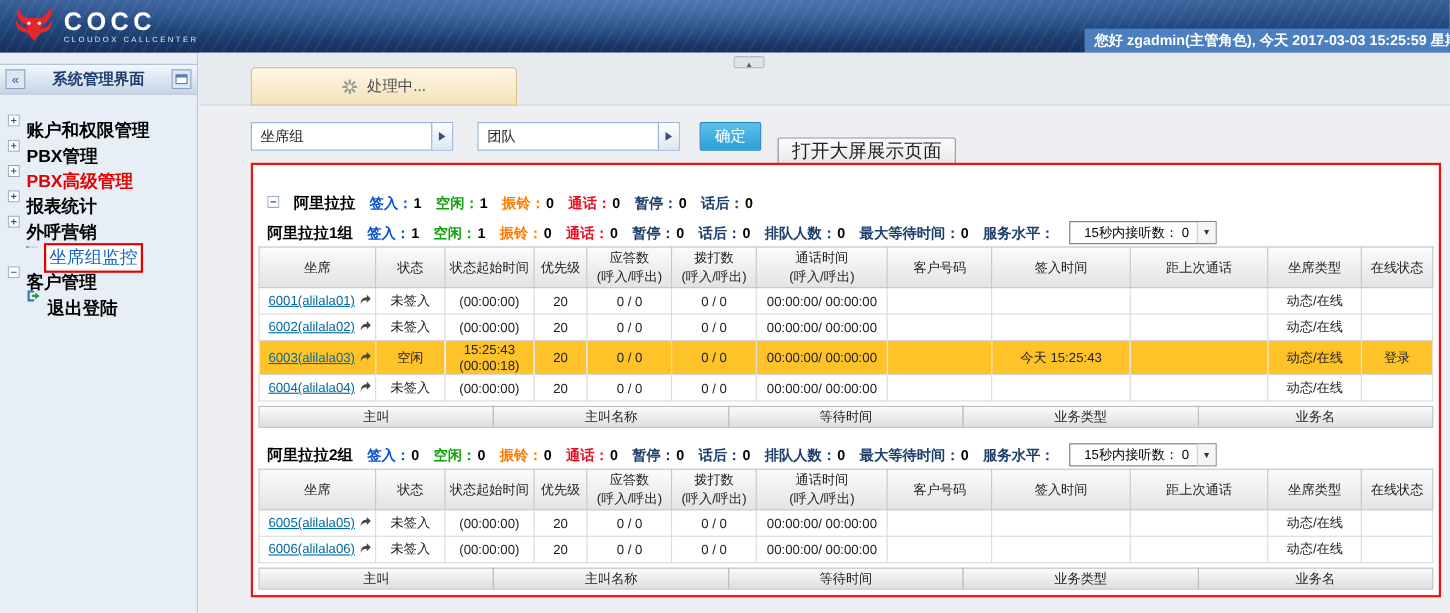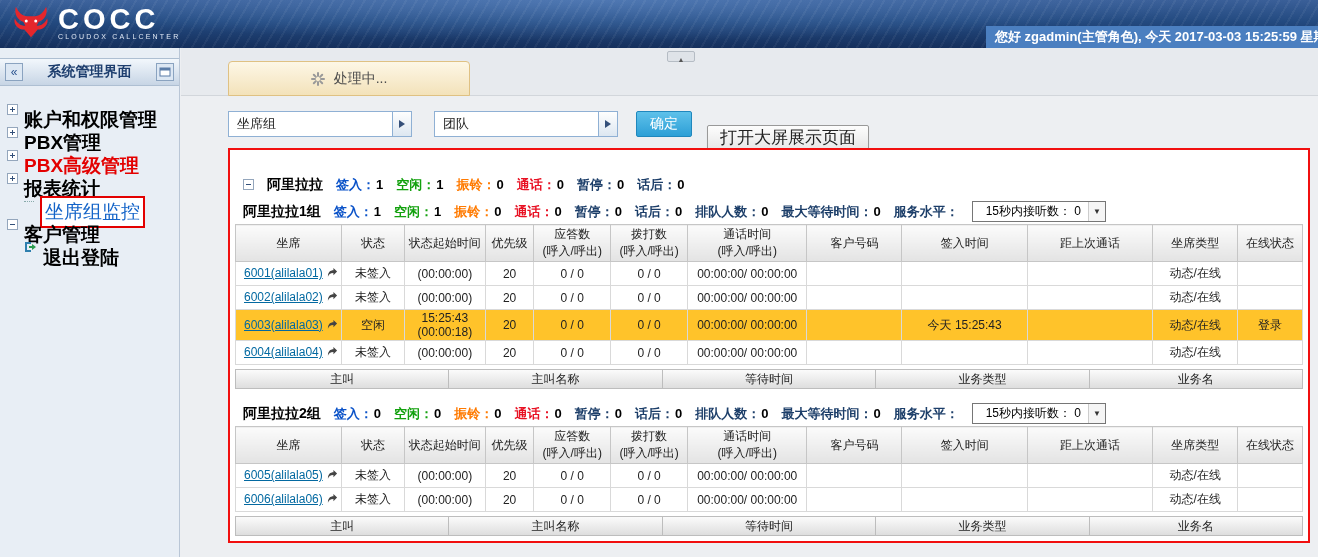--- a/index.html
+++ b/index.html
@@ -8,39 +8,39 @@
 
   
   .topbar { position:absolute; left:0; top:0; width:1318px; height:48px;
     background:
       repeating-linear-gradient(120deg, rgba(255,255,255,.05) 0 2px, rgba(0,0,0,0) 2px 9px),
       radial-gradient(ellipse at 45% 0%, rgba(96,140,200,.55), rgba(0,0,0,0) 60%),
       linear-gradient(180deg,#3a5f98 0%, #234a80 45%, #152f5c 100%);
   }
   .logo-wrap { position:absolute; left:12px; top:4px; display:flex; align-items:center; gap:8px; }
   .logo-text { color:#fff; }
-  .logo-main { font-size:29px; font-weight:bold; letter-spacing:4px; line-height:28px; }
+  .logo-main { font-size:23px; font-weight:bold; letter-spacing:4px; line-height:28px; }
   .logo-sub { font-size:7px; letter-spacing:2.2px; color:#dfe8f5; }
   .greeting { position:absolute; right:0; top:26px; height:22px; line-height:22px; width:332px;
     background:#4b7fc0; color:#fff; font-size:13px; font-weight:bold; padding:0 0 0 9px;
     white-space:nowrap; overflow:hidden; }
 
   
   .sidebar { position:absolute; left:0; top:48px; width:180px; height:509px;
     background:#e8eef5; border-right:1px solid #b9c6d6; }
   .side-header { margin-top:10px; height:28px; display:flex; align-items:center; justify-content:space-between;
     background:linear-gradient(180deg,#f2f7fc,#c7d5e5); border-top:1px solid #aebfd2; border-bottom:1px solid #aebfd2;
     padding:0 5px; }
   .side-title { color:#1d3e6e; font-weight:bold; font-size:14px; }
   .hdr-ico { width:18px; height:18px; border:1px solid #8aa3c0; background:#dce7f3; color:#2d5590;
     font-size:12px; line-height:16px; text-align:center; cursor:pointer; display:flex; align-items:center; justify-content:center; }
   .nav { padding-top:12px; }
   .nav-item { height:23px; display:flex; align-items:center; gap:6px; padding-left:7px; cursor:pointer; }
   .nav-item.lvl2 { padding-left:24px; }
-  .nav-label { font-size:19px; font-weight:bold; color:#000; white-space:nowrap;margin-top:20px; }
+  .nav-label { font-size:16px; font-weight:bold; color:#000; white-space:nowrap;margin-top:20px; }
   .nav-label.red { color:#e30000; }
   .nav-label.monitor { font-weight:normal; color:#1464c8; border:2px solid #e30000; padding:1px 3px; background:#fff; }
   .branch-line { display:inline-block; width:10px; border-top:1px dotted #8aa; }
   .tree-ico { display:flex; }
 
   
   .main { position:absolute; left:181px; top:48px; width:1137px; height:509px; background:#edeff2; }
   .tabbar { position:absolute; left:0; top:0; width:100%; height:48px; background:#e7eaee; border-bottom:1px solid #d2d6db; }
   .collapse-btn { position:absolute; left:486px; top:3px; width:28px; height:11px; background:#dfe3e8;
     border:1px solid #b5bcc4; border-radius:2px; text-align:center; line-height:9px; cursor:pointer; }
@@ -156,20 +156,30 @@
     <div class="nav-item lvl1">
       <span class="tree-ico">
           <svg width="11" height="11">
             <rect x="0.5" y="0.5" width="10" height="10" fill="#fff" stroke="#94a6bc"></rect>
             <line x1="3" y1="5.5" x2="8" y2="5.5" stroke="#33507a"></line>
             <line x1="5.5" y1="3" x2="5.5" y2="8" stroke="#33507a"></line>
           </svg>
         </span>
       <span class="nav-label">报表统计</span>
     </div>
+    <div class="nav-item lvl1">
+      <span class="tree-ico">
+          <svg width="11" height="11">
+            <rect x="0.5" y="0.5" width="10" height="10" fill="#fff" stroke="#94a6bc"></rect>
+            <line x1="3" y1="5.5" x2="8" y2="5.5" stroke="#33507a"></line>
+            <line x1="5.5" y1="3" x2="5.5" y2="8" stroke="#33507a"></line>
+          </svg>
+        </span>
+      <span class="nav-label">外呼营销</span>
+    </div>
     <div class="nav-item lvl2">
       <span class="branch-line"></span>
       <span class="nav-label monitor">坐席组监控</span>
     </div>
     <div class="nav-item lvl1">
       <span class="tree-ico">
           <svg width="11" height="11">
             <rect x="0.5" y="0.5" width="10" height="10" fill="#fff" stroke="#94a6bc"></rect>
             <line x1="3" y1="5.5" x2="8" y2="5.5" stroke="#33507a"></line>
           </svg>

